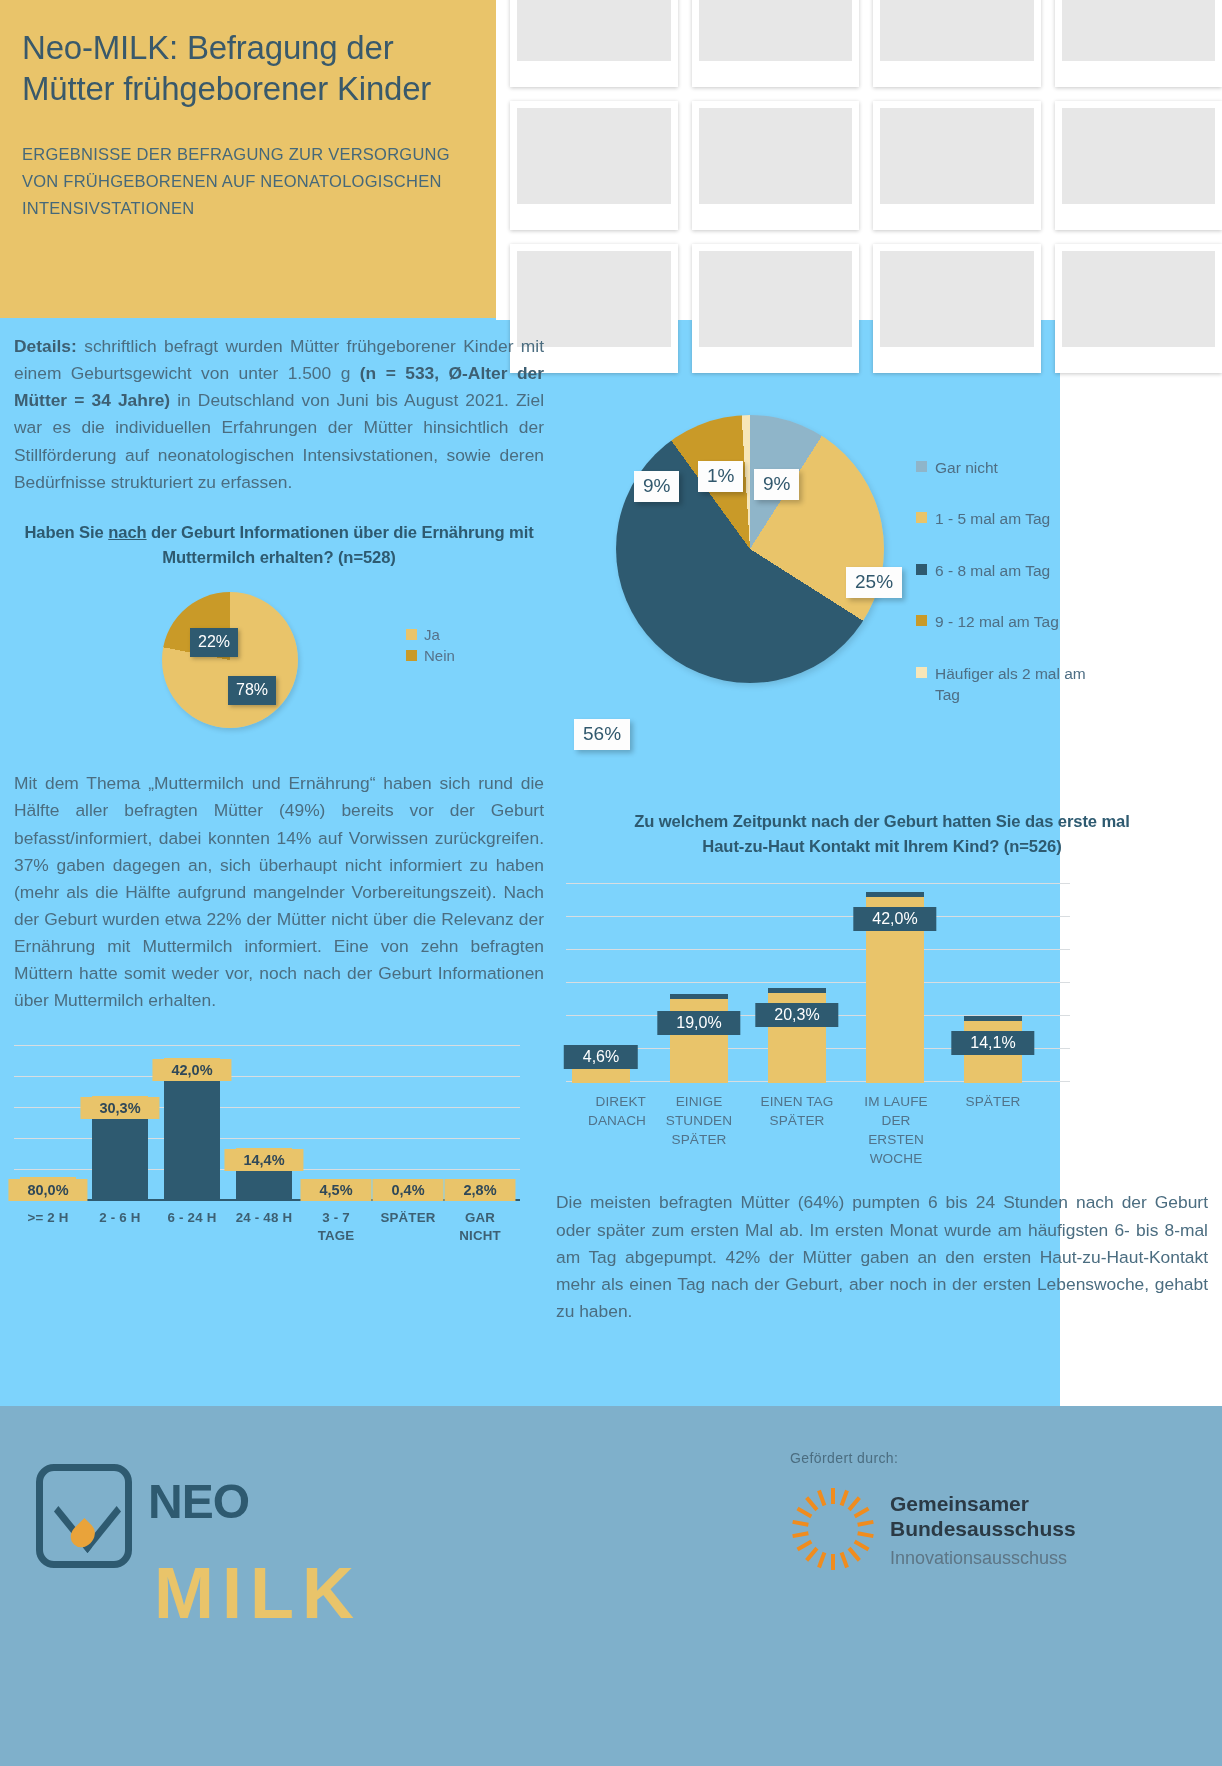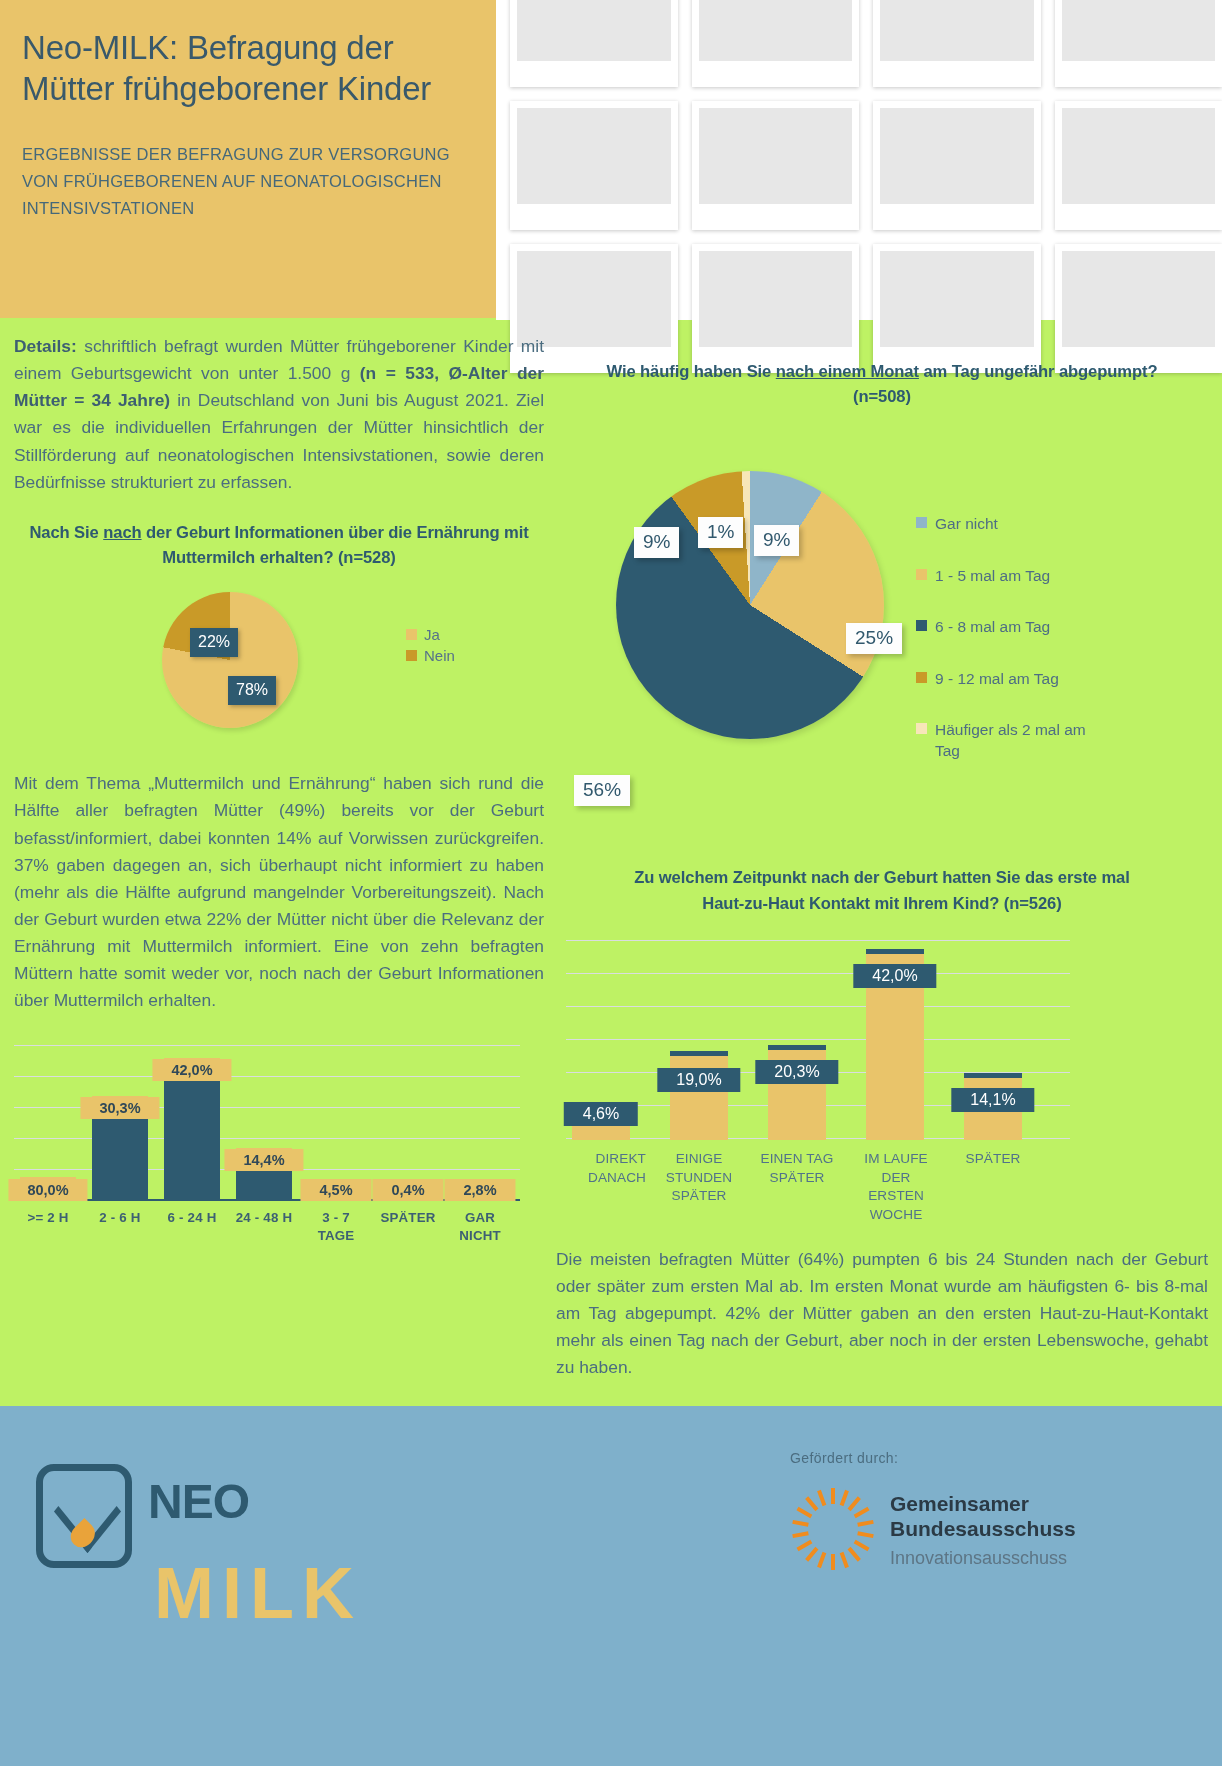--- a/index.html
+++ b/index.html
@@ -2,21 +2,21 @@
 <html lang="de"><head>
 <meta charset="utf-8">
 <style>
   * { box-sizing: border-box; margin: 0; padding: 0; }
   html, body {
     width: 1222px; height: 1766px;
     font-family: "Liberation Sans", "DejaVu Sans", sans-serif;
     background: #ffffff;
     overflow: hidden;
   }
-  .page { position: relative; width: 1222px; height: 1766px; background:#bef264; }
+  .page { position: relative; width: 1060px; height: 1766px; background:#7dd3fc; }
 
   
   .header { position:absolute; left:0; top:0; width:1222px; height:320px; }
   .header-band {
     position:absolute; left:0; top:0; width:496px; height:318px;
     background:#e9c46a;
     padding:28px 34px 0 22px;
   }
   .hdr-title {
     font-size:33px; line-height:1.23; color:#39596b; font-weight:400;
@@ -201,21 +201,21 @@
   </div>
 
   <div class="col-left">
 
     <p class="body">
       <b>Details:</b><span> schriftlich befragt wurden Mütter frühgeborener Kinder mit einem Geburtsgewicht von unter 1.500 g </span><b>(n = 533, Ø-Alter der Mütter = 34 Jahre)</b><span> in Deutschland von Juni bis August 2021. Ziel war es die individuellen Erfahrungen der Mütter hinsichtlich der Stillförderung auf neonatologischen Intensivstationen, sowie deren Bedürfnisse strukturiert zu erfassen.</span>
     </p>
 
     <div style="margin-top:24px;">
       <div class="chart-title">
-        <span>Nach Sie </span><u>nach</u><span> der Geburt Informationen über die Ernährung mit Muttermilch erhalten? (n=528)</span>
+        <span>Haben Sie </span><u>nach</u><span> der Geburt Informationen über die Ernährung mit Muttermilch erhalten? (n=528)</span>
       </div>
       <div class="pie1-wrap">
         <div class="pie1"></div>
         <div class="pielbl" style="left:176px; top:42px;">22%</div>
         <div class="pielbl" style="left:214px; top:90px;">78%</div>
         <div class="legend-v" style="left:392px; top:40px;">
           <div class="row">
             <span class="sw" style="background:#e9c46a"></span>
             <span>Ja</span>
           </div>
@@ -286,23 +286,20 @@
         <div class="xlab" style="position:absolute; left:292px; width:60px;">3 - 7 TAGE</div>
         <div class="xlab" style="position:absolute; left:364px; width:60px;">SPÄTER</div>
         <div class="xlab" style="position:absolute; left:436px; width:60px;">GAR NICHT</div>
       </div>
     </div>
   </div>
 
   <div class="col-right">
 
     <div style="margin-top:26px;">
-      <div class="chart-title" style="padding:0 48px;">
-        <span>Wie häufig haben Sie </span><u>nach einem Monat</u><span> am Tag ungefähr abgepumpt? (n=508)</span>
-      </div>
 
       <div class="pie2-wrap">
         <div class="pie2"></div>
         <div class="pielbl2" style="left:78px;  top:112px;">9%</div>
         <div class="pielbl2" style="left:142px; top:102px;">1%</div>
         <div class="pielbl2" style="left:198px; top:110px;">9%</div>
         <div class="pielbl2" style="left:290px; top:208px;">25%</div>
         <div class="pielbl2" style="left:18px;  top:360px;">56%</div>
 
         <div class="legend2">

